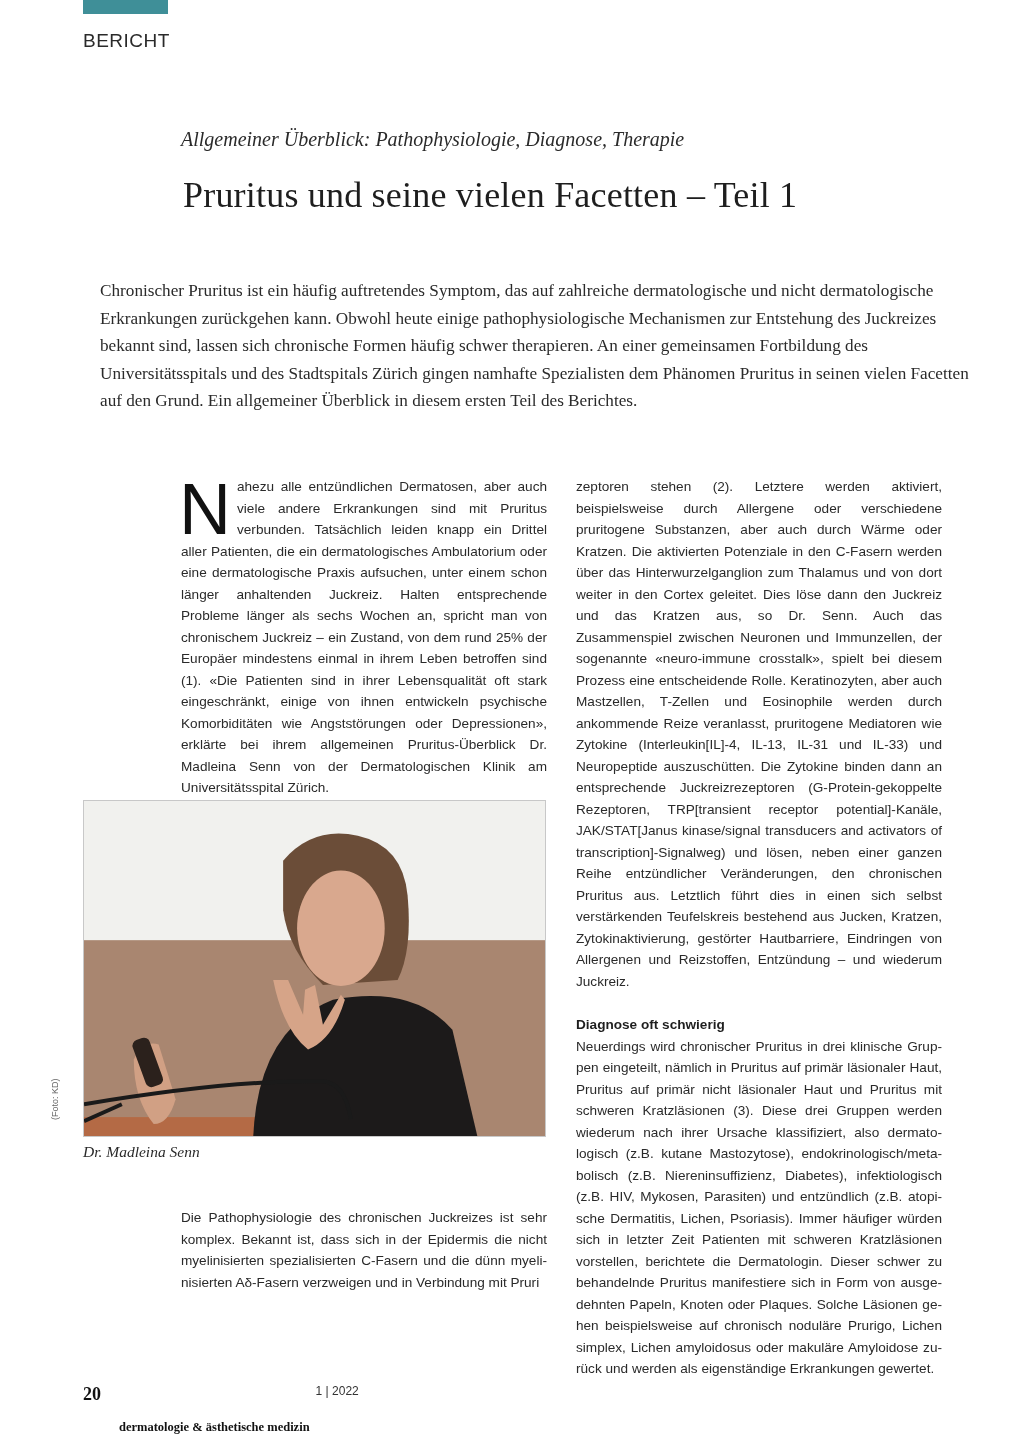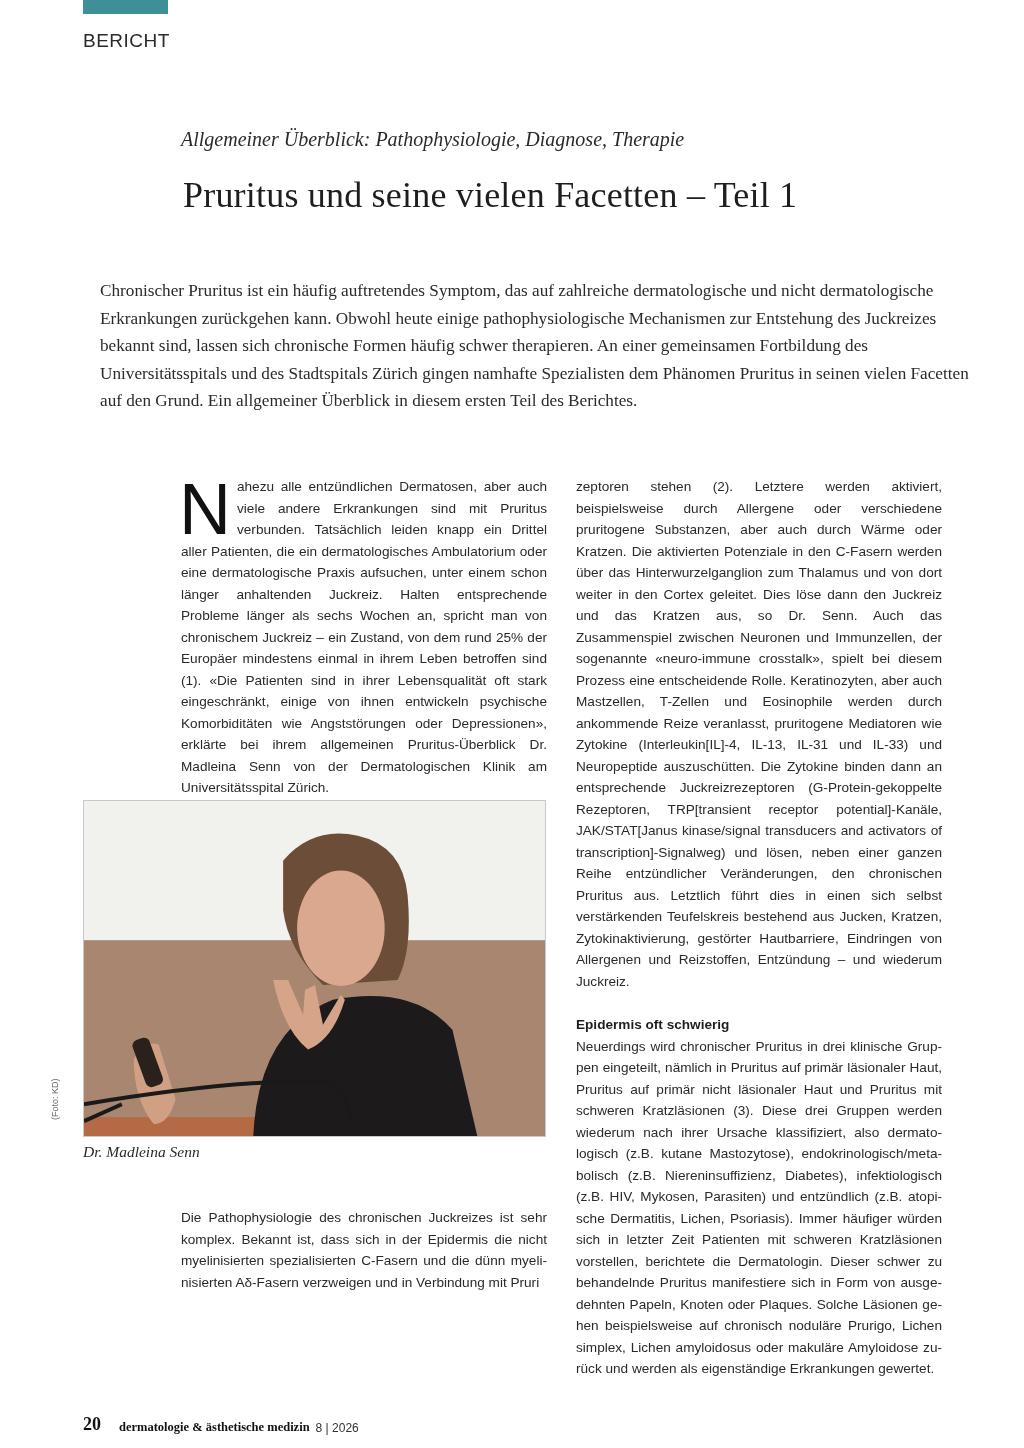--- a/index.html
+++ b/index.html
@@ -21,21 +21,21 @@
     .col-right { left: 576px; top: 476px; }
     .dropcap { float: left; font-size: 72px; line-height: 58px; height: 60px; margin: 4px 6px 0 -2px; color: #111; font-weight: normal; }
     .subhead { font-weight: bold; color: #1e1e1e; text-align: left; }
     .gap { height: 22px; }
 
     .photo { position: absolute; left: 83px; top: 800px; width: 463px; height: 337px; overflow: hidden; border: 1px solid #c8c8c8; box-sizing: border-box; background: #f2f2f0; }
     .photo svg { display: block; width: 100%; height: 100%; }
     .credit { position: absolute; left: 50px; top: 1120px; transform: rotate(-90deg); transform-origin: left top; font-size: 9px; color: #666; white-space: nowrap; }
     .caption { position: absolute; left: 83px; top: 1143px; font-family: "Liberation Serif", "DejaVu Serif", serif; font-style: italic; font-size: 15.5px; color: #2a2a2a; }
 
-    .footer { position: absolute; left: 83px; top: 1384px; display: flex; align-items: flex-end; gap: 18px; font-family: "Liberation Serif", "DejaVu Serif", serif; }
+    .footer { position: absolute; left: 83px; top: 1384px; display: flex; align-items: flex-start; gap: 18px; font-family: "Liberation Serif", "DejaVu Serif", serif; }
     .page-num { font-weight: bold; font-size: 18px; color: #111; }
     .journal { font-weight: bold; font-size: 12.5px; color: #111; margin-top: 36px; }
     .issue { font-family: "Liberation Sans", sans-serif; font-size: 12px; color: #333; margin-left: -12px; }
   </style>
 </head>
 <body>
 
 <div class="accent-bar"></div>
 <div class="section-label">BERICHT</div>
 
@@ -67,21 +67,21 @@
 <div class="credit">(Foto: KD)</div>
 <div class="caption">Dr. Madleina Senn</div>
 
 <div class="col col-left-bottom">
   <p>Die Pathophysiologie des chronischen Juckreizes ist sehr komplex. Bekannt ist, dass sich in der Epidermis die nicht myelinisierten spezialisierten C-Fasern und die dünn myeli­nisierten Aδ-Fasern verzweigen und in Verbindung mit Pruri­</p>
 </div>
 
 <div class="col col-right">
   <p>zeptoren stehen (2). Letztere werden aktiviert, beispielsweise durch Allergene oder verschiedene pruritogene Substanzen, aber auch durch Wärme oder Kratzen. Die aktivierten Poten­ziale in den C-Fasern werden über das Hinterwurzelganglion zum Thalamus und von dort weiter in den Cortex geleitet. Dies löse dann den Juckreiz und das Kratzen aus, so Dr. Senn. Auch das Zusammenspiel zwischen Neuronen und Immun­zellen, der sogenannte «neuro-immune crosstalk», spielt bei diesem Prozess eine entscheidende Rolle. Keratinozyten, aber auch Mastzellen, T-Zellen und Eosinophile werden durch ankommende Reize veranlasst, pruritogene Mediatoren wie Zytokine (Interleukin[IL]-4, IL-13, IL-31 und IL-33) und Neuropeptide auszuschütten. Die Zytokine binden dann an entsprechende Juckreizrezeptoren (G-Protein-gekoppelte Rezeptoren, TRP[transient receptor potential]-Kanäle, JAK/STAT[Janus kinase/signal transducers and activators of tran­scription]-Signalweg) und lösen, neben einer ganzen Reihe entzündlicher Veränderungen, den chronischen Pruritus aus. Letztlich führt dies in einen sich selbst verstärkenden Teufels­kreis bestehend aus Jucken, Kratzen, Zytokinaktivierung, gestörter Hautbarriere, Eindringen von Allergenen und Reiz­stoffen, Entzündung – und wiederum Juckreiz.</p>
   <div class="gap"></div>
-  <p class="subhead">Epidermis oft schwierig</p>
+  <p class="subhead">Diagnose oft schwierig</p>
   <p>Neuerdings wird chronischer Pruritus in drei klinische Grup­pen eingeteilt, nämlich in Pruritus auf primär läsionaler Haut, Pruritus auf primär nicht läsionaler Haut und Pruritus mit schweren Kratzläsionen (3). Diese drei Gruppen werden wiederum nach ihrer Ursache klassifiziert, also dermato­logisch (z.B. kutane Mastozytose), endokrinologisch/meta­bolisch (z.B. Niereninsuffizienz, Diabetes), infektiologisch (z.B. HIV, Mykosen, Parasiten) und entzündlich (z.B. atopi­sche Dermatitis, Lichen, Psoriasis). Immer häufiger würden sich in letzter Zeit Patienten mit schweren Kratzläsionen vorstellen, berichtete die Dermatologin. Dieser schwer zu behandelnde Pruritus manifestiere sich in Form von ausge­dehnten Papeln, Knoten oder Plaques. Solche Läsionen ge­hen beispielsweise auf chronisch noduläre Prurigo, Lichen simplex, Lichen amyloidosus oder makuläre Amyloidose zu­rück und werden als eigenständige Erkrankungen gewertet.</p>
 </div>
 
 <div class="footer">
   <span class="page-num">20</span>
   <span class="journal">dermatologie &amp; ästhetische medizin</span>
-  <span class="issue">8 | 2026</span>
+  <span class="issue">1 | 2022</span>
 </div>
 
 </body></html>

